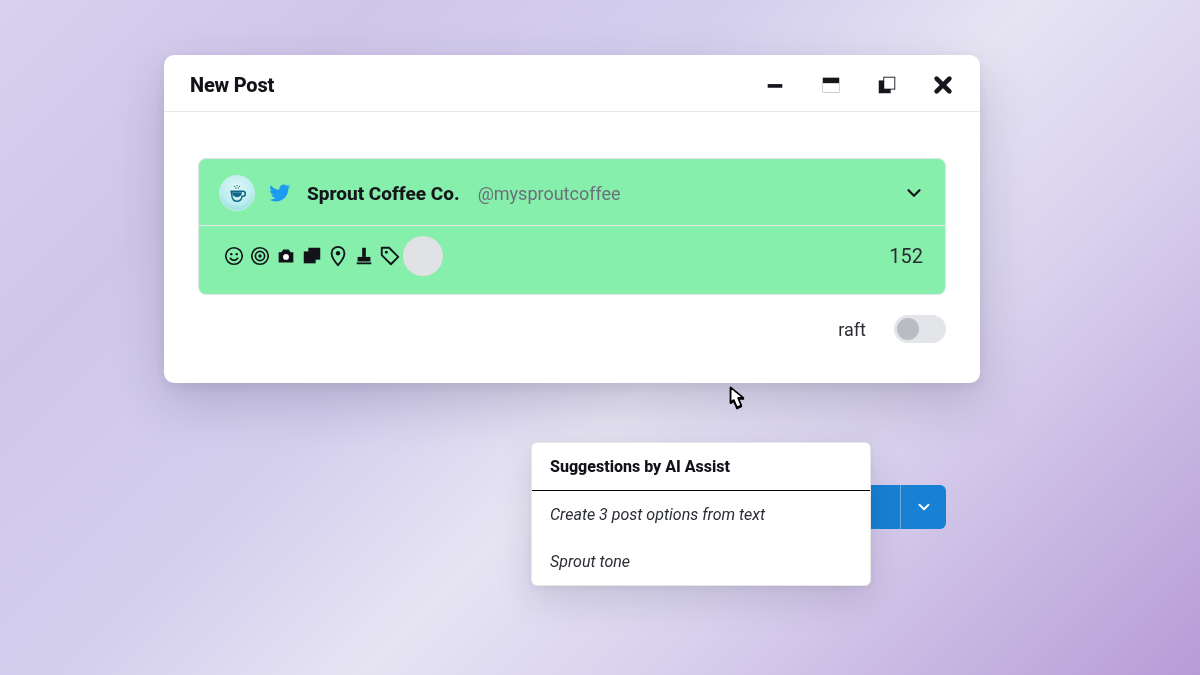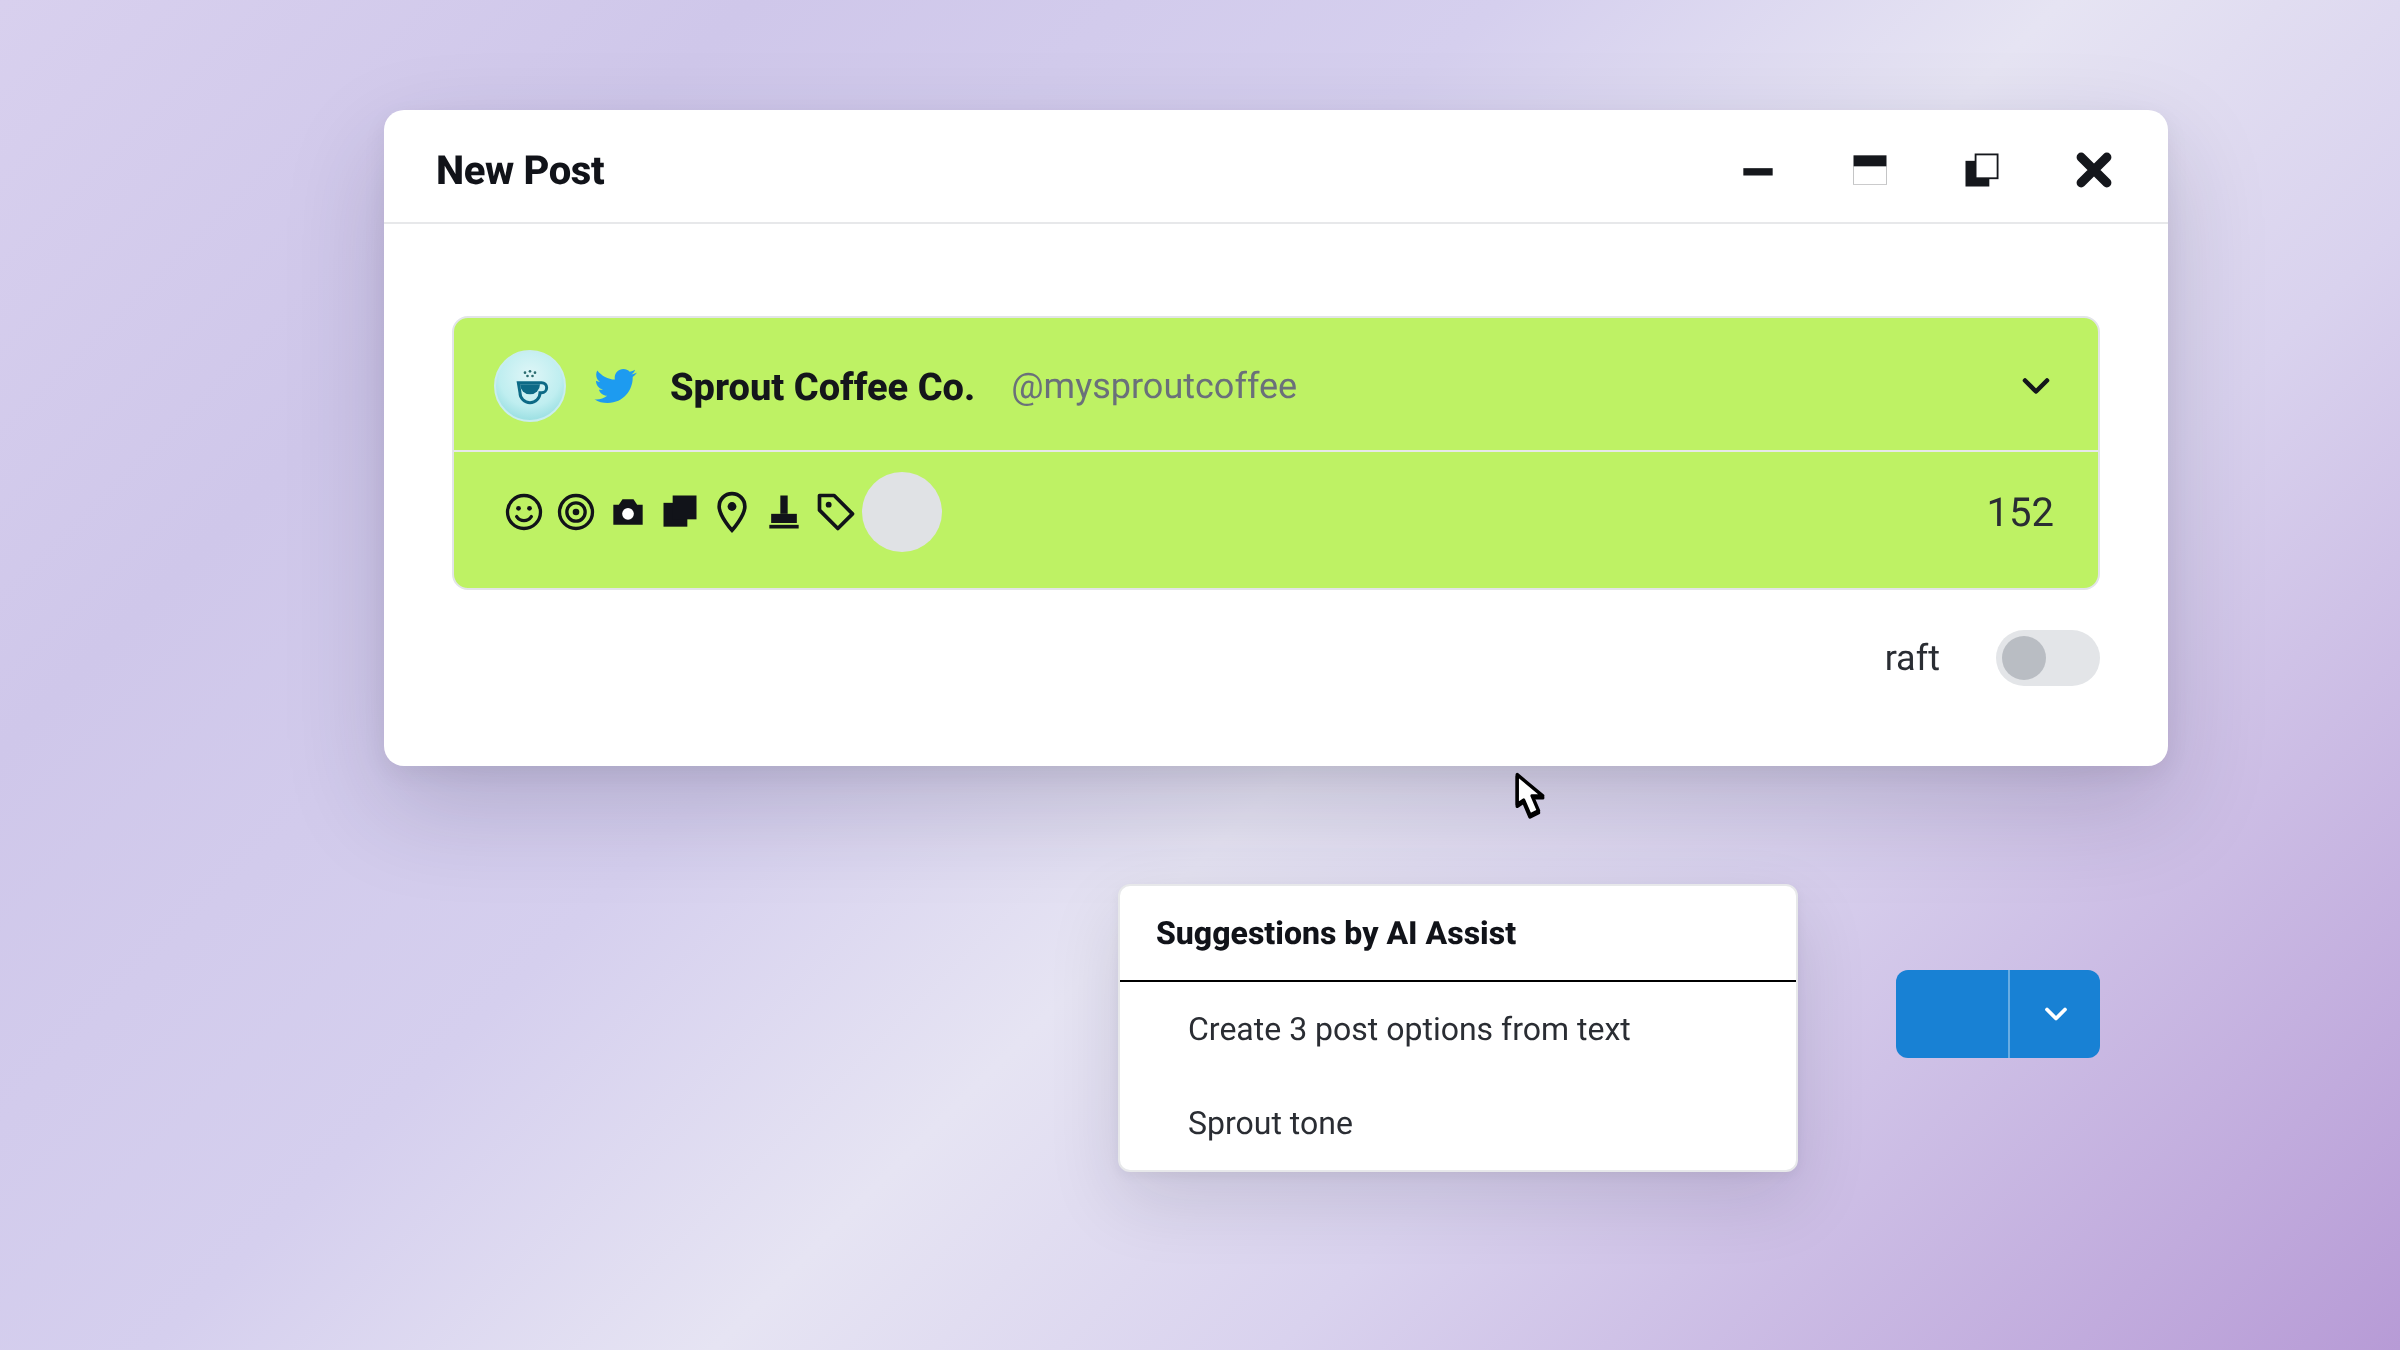--- a/index.html
+++ b/index.html
@@ -4,23 +4,23 @@
 <style>
   * { box-sizing: border-box; margin: 0; padding: 0; }
   html, body { width: 1200px; height: 675px; overflow: hidden; }
   body {
     font-family: -apple-system, BlinkMacSystemFont, "Segoe UI", Roboto, Helvetica, Arial, sans-serif;
     background: linear-gradient(135deg, #d8d0ee 0%, #cfc7ea 20%, #d5cfee 40%, #e6e4f3 55%, #d9d2ee 70%, #b79bd6 100%);
     position: relative;
   }
   .window {
     position: absolute;
-    left: 192px;
+    left: 164px;
     top: 55px;
-    width: 892px;
+    width: 816px;
     background: #fff;
     border-radius: 10px;
     box-shadow: 0 20px 50px rgba(30,20,60,0.18), 0 4px 12px rgba(0,0,0,0.06);
     overflow: visible;
     padding-bottom: 40px;
   }
   .titlebar {
     display: flex;
     align-items: center;
     justify-content: space-between;
@@ -32,21 +32,21 @@
     font-weight: 800;
     color: #111319;
     letter-spacing: -0.2px;
   }
   .winctrls { display: flex; align-items: center; gap: 34px; }
   .winctrl { width: 22px; height: 22px; display:flex; align-items:center; justify-content:center; color:#15171c; cursor:pointer; }
   .composer-wrap { padding: 46px 34px 0 34px; position: relative; }
   .card {
     border: 1px solid #e2e4e8;
     border-radius: 8px;
-    background: #bef264;
+    background: #86efac;
   }
   .card-header {
     display: flex;
     align-items: center;
     padding: 16px 20px 14px 20px;
     border-bottom: 1px solid #e7e8ea;
     gap: 12px;
   }
   .avatar {
     width: 36px; height: 36px; border-radius: 50%;
@@ -118,23 +118,24 @@
     border-radius:6px;
     box-shadow: 0 14px 36px rgba(20,20,40,0.12), 0 2px 6px rgba(0,0,0,0.05);
     z-index: 30;
   }
   .popover-header {
     padding: 14px 18px;
     font-weight:800; font-size:16px; color:#111319;
     border-bottom:1px solid #000000;
   }
   .popover-item {
-    padding: 14px 34px;
+    padding: 14px 18px;
     font-size:16px; color:#2a2d33;
     cursor:pointer;
+    font-style:italic;
   }
   .cursor-hand {
     position:absolute;
     left: 556px; top: 270px;
     width:34px; height:34px; z-index:40;
   }
   .cursor-hand svg { width:34px; height:34px; filter: drop-shadow(0 1px 0 #000); }
 </style>
 </head>
 <body>

